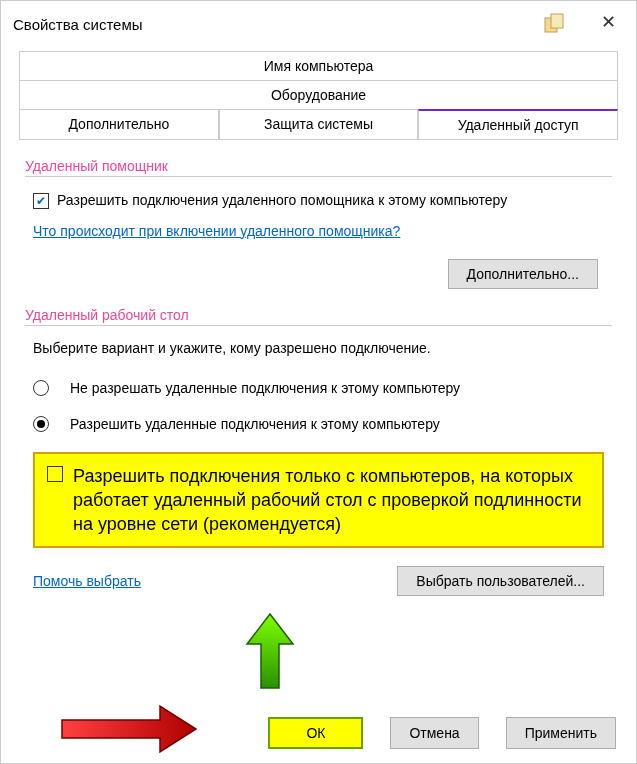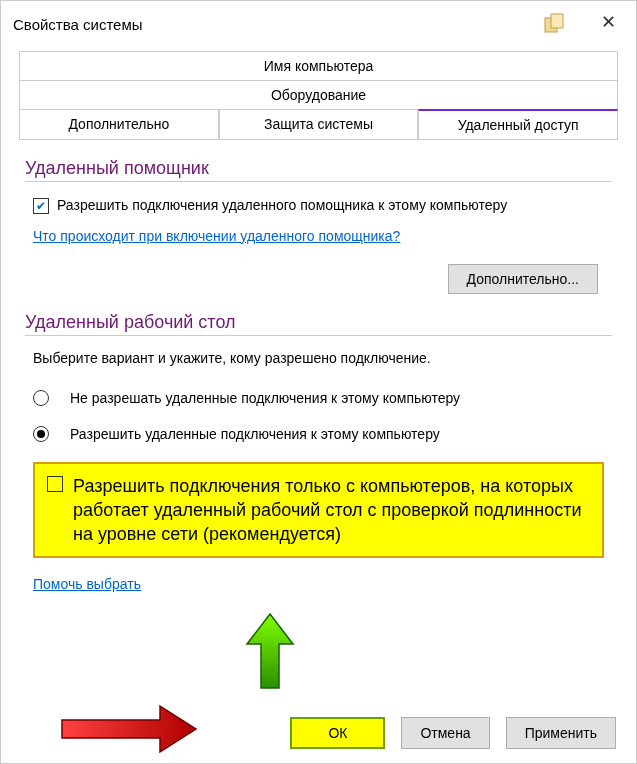--- a/index.html
+++ b/index.html
@@ -75,22 +75,22 @@
     }
     .content {
       flex: 1;
       padding: 18px 24px;
       overflow: auto;
     }
     .group {
       margin-bottom: 18px;
     }
     .group-title {
-      font-size: 18px;
-      color: #701a75;
+      font-size: 14px;
+      color: #ec4899;
       margin-bottom: 2px;
     }
     .group-divider {
       border: none;
       border-top: 1px solid #ccc;
       margin-bottom: 14px;
     }
     .group-body {
       padding: 0 8px;
     }
@@ -183,21 +183,21 @@
       line-height: 1.35;
     }
     .bottom-link-row {
       display: flex;
       justify-content: space-between;
       align-items: center;
     }
     .dialog-buttons {
       display: flex;
       justify-content: flex-end;
-      gap: 16px;
+      gap: 27px;
       padding: 14px 20px;
       border-top: none;
     }
     .btn-ok {
       background: #ffff00;
       border: 2px solid #6aa000;
       padding: 6px 36px;
     }
     .arrow-annotation {
       position: absolute;
@@ -279,20 +279,21 @@
           <span>Разрешить удаленные подключения к этому компьютеру</span>
         </div>
 
         <div class="highlighted-box">
           <span class="checkbox"></span>
           <span class="checkbox-label">Разрешить подключения только с компьютеров, на которых работает удаленный рабочий стол с проверкой подлинности на уровне сети (рекомендуется)</span>
         </div>
 
         <div class="bottom-link-row">
           <a class="link">Помочь выбрать</a>
+          <button class="btn">Выбрать пользователей...</button>
         </div>
       </div>
     </div>
 
   </div>
 
   <div class="dialog-buttons">
     <button class="btn btn-ok">ОК</button>
     <button class="btn">Отмена</button>
     <button class="btn">Применить</button>

